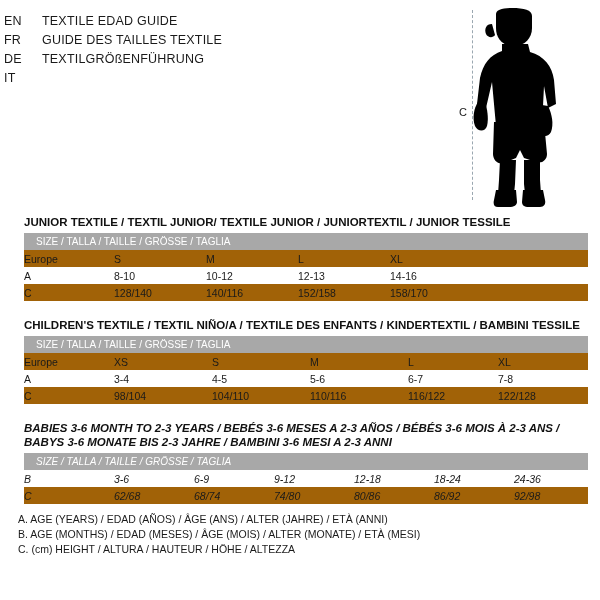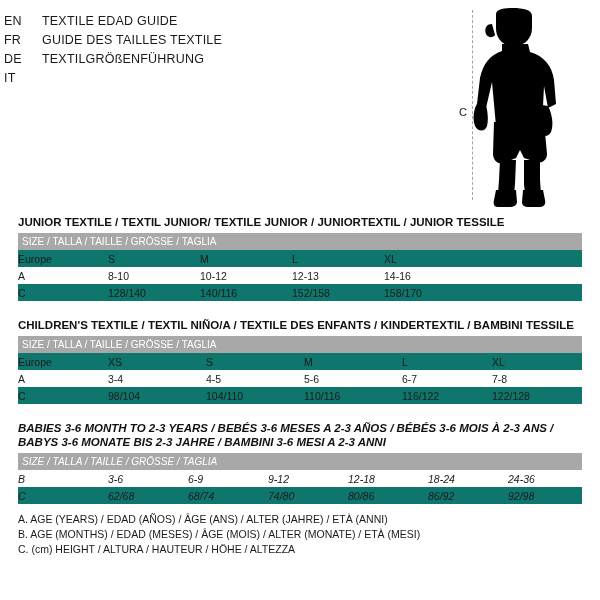--- a/index.html
+++ b/index.html
@@ -64,21 +64,21 @@
     left: 472px;
     top: 10px;
     width: 0;
     height: 190px;
     border-left: 1px dashed #9aa7b0;
   }
 
   
   .section {
     position: absolute;
-    left: 18px;
+    left: 24px;
     width: 564px;
   }
   .section-title {
     font-size: 11.5px;
     font-weight: 700;
     color: #111;
     margin-bottom: 4px;
     line-height: 14px;
   }
   .section-title.two-line {
@@ -96,24 +96,24 @@
     vertical-align: middle;
   }
   tr.band td {
     background: #a8a8a8;
     color: #ffffff;
     font-size: 10px;
     font-weight: 400;
     height: 17px;
   }
   tr.band td.band-text {
-    padding-left: 4px;
+    padding-left: 12px;
   }
   tr.shade td {
-    background: #0f766e;
+    background: #a16207;
     margin-left: 8px;
   }
   tr.plain td {
     background: #ffffff;
   }
   td.rowlabel {
     padding-left: 4px;
   }
   td.cell {
     padding-left: 2px;

